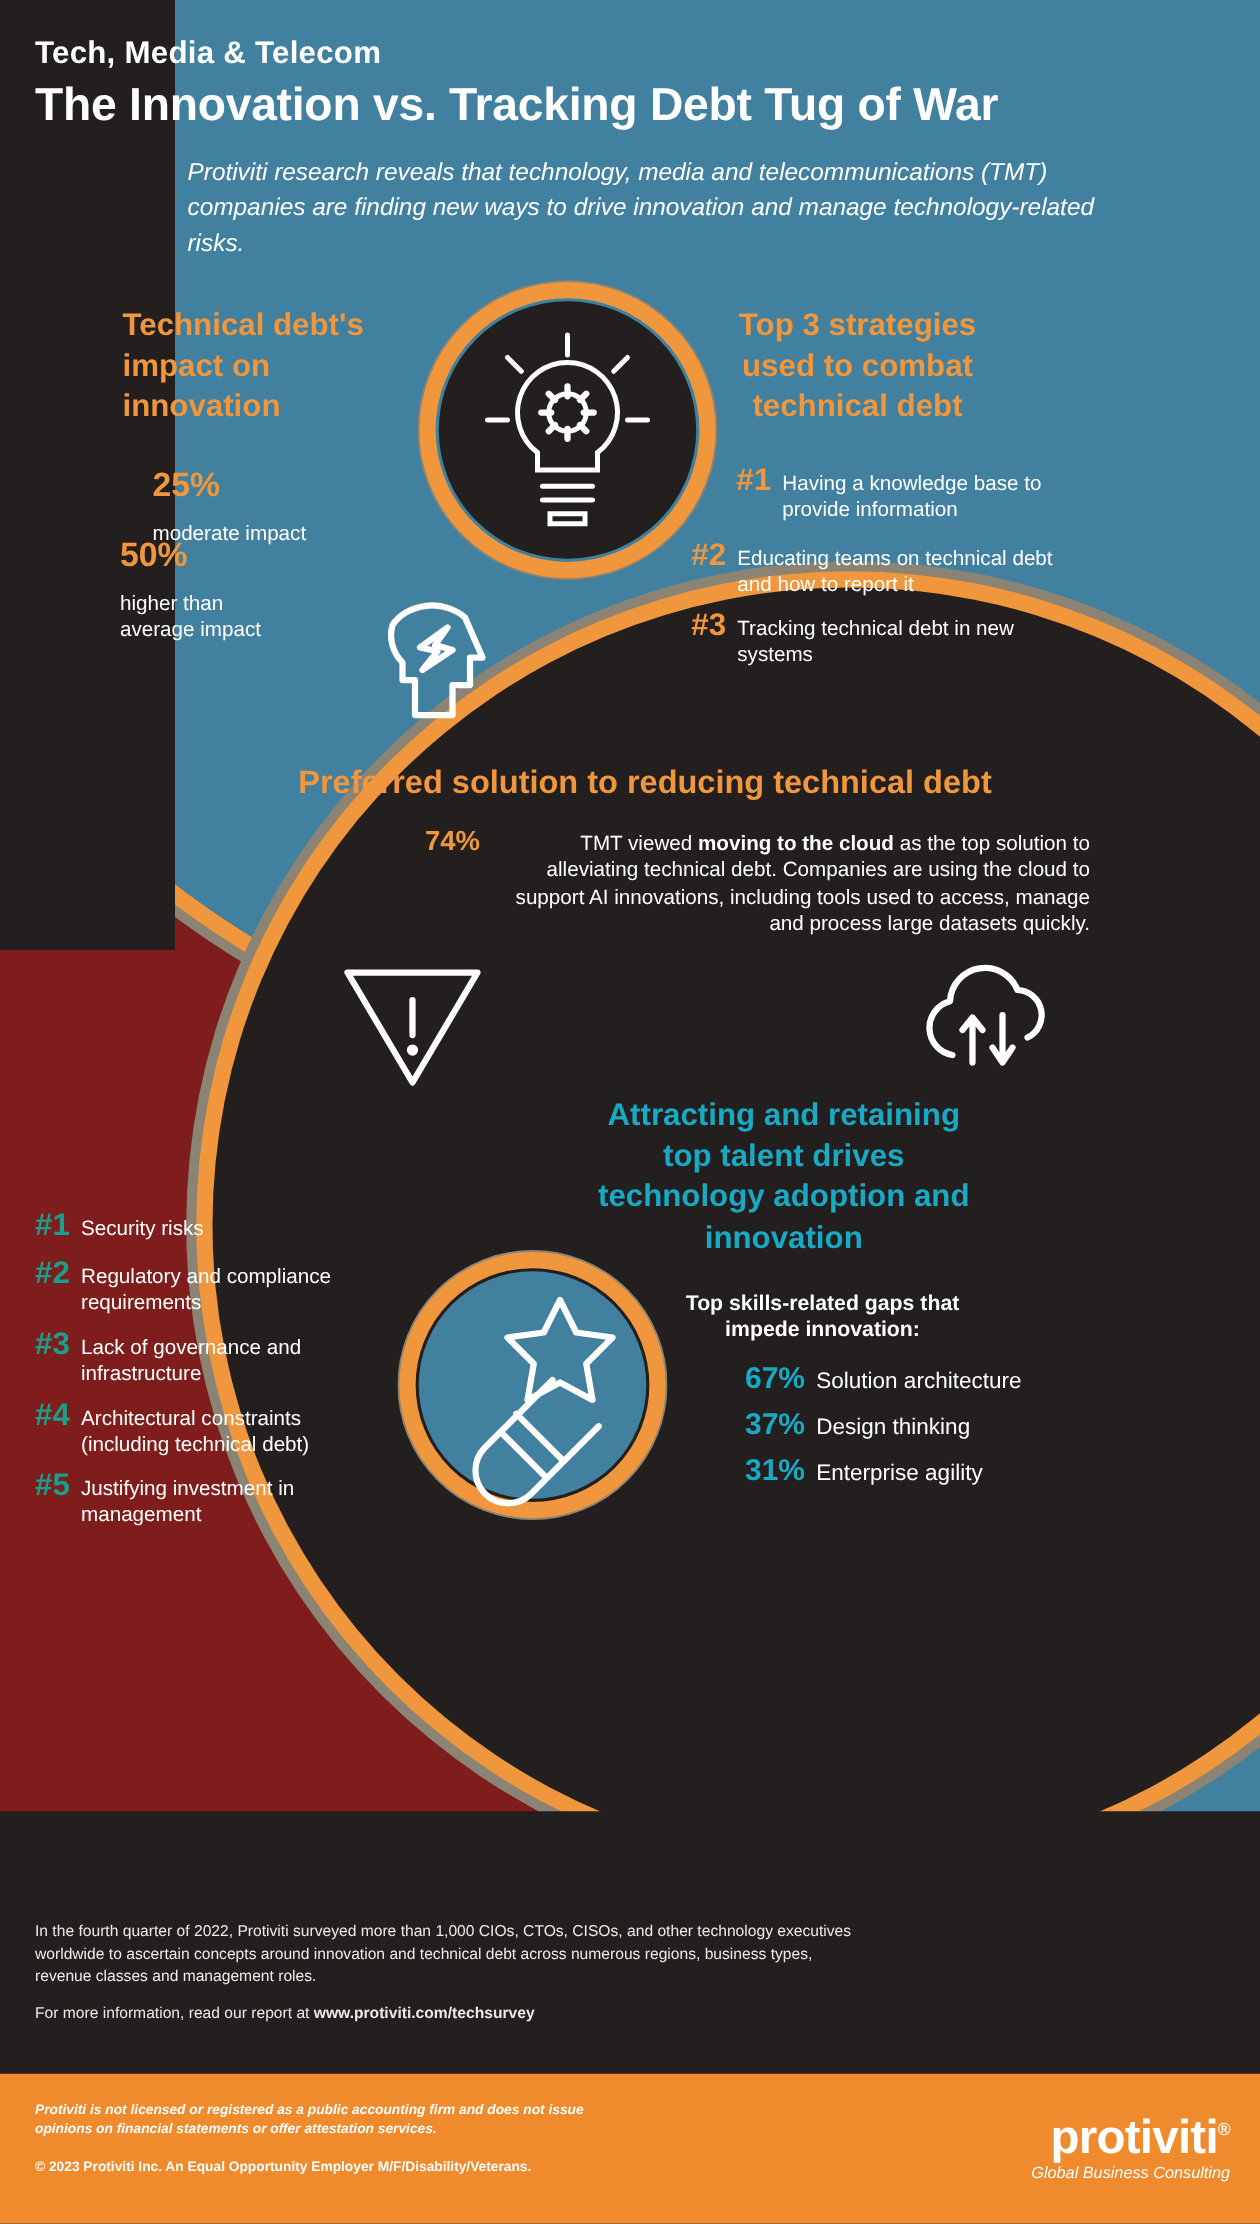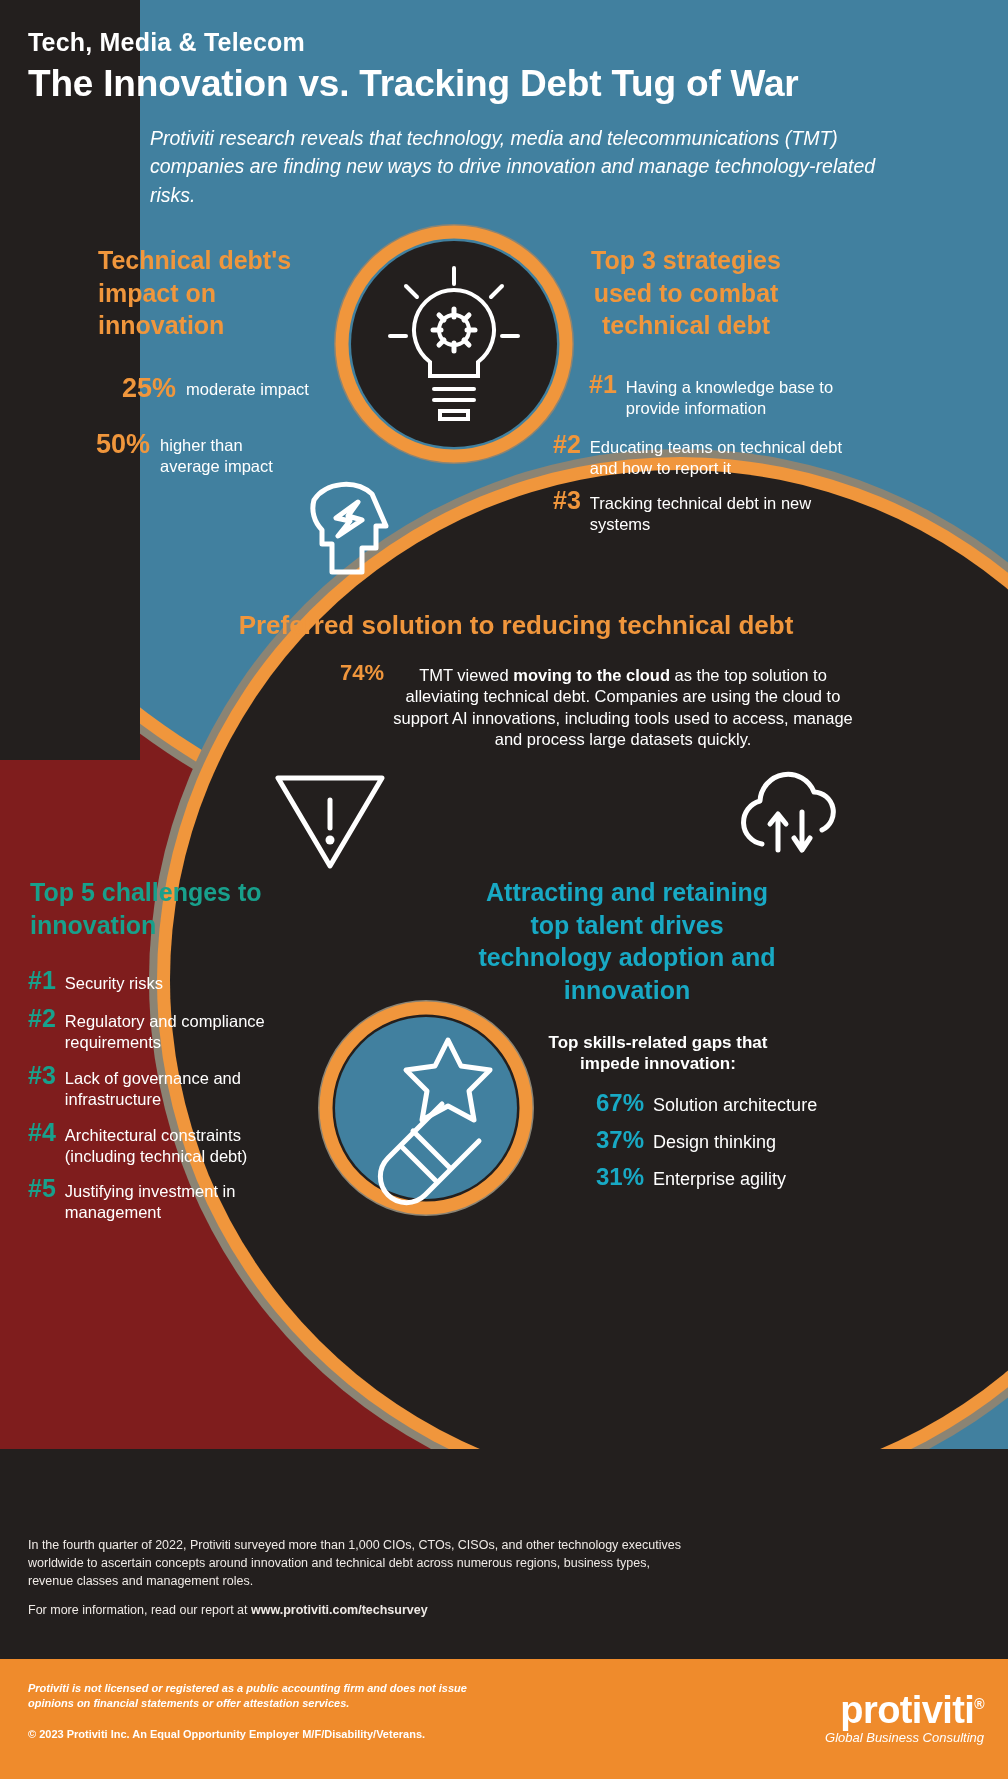--- a/index.html
+++ b/index.html
@@ -44,21 +44,21 @@
   }
   .deck{
     color:#ffffff;font-size:19.5px;font-style:italic;line-height:1.45;
   }
   
   .h-orange{color:#f0963c;font-size:25px;font-weight:bold;line-height:1.30;}
   .h-orange-wide{color:#f0963c;font-size:26px;font-weight:bold;}
   .h-teal{color:#18a08c;font-size:25px;font-weight:bold;line-height:1.30;}
   .h-cyan{color:#18a9c4;font-size:25px;font-weight:bold;line-height:1.30;}
   
-  .stat{display:flex;align-items:flex-start;gap:10px;}
+  .stat{display:flex;align-items:flex-start;gap:10px;flex-direction:column;}
   .stat .num{color:#f0963c;font-size:27px;font-weight:bold;line-height:1.05;}
   .stat .lbl{color:#ffffff;font-size:16.5px;line-height:1.25;padding-top:5px;}
   .rank{display:flex;align-items:flex-start;gap:9px;}
   .rank .n-o{color:#f0963c;font-size:25px;font-weight:bold;line-height:1.0;}
   .rank .n-t{color:#18a08c;font-size:25px;font-weight:bold;line-height:1.0;}
   .rank .txt{color:#ffffff;font-size:16.5px;line-height:1.25;padding-top:5px;}
   
   .big74{color:#f0963c;font-size:22px;font-weight:bold;}
   .para74{color:#ffffff;font-size:16.5px;line-height:1.3;text-align:right;width:466px;}
   .para74 b{font-weight:bold;}
@@ -176,21 +176,21 @@
     </div>
     <div class="blk rank" style="left:553px;top:488px;width:360px;">
       <div class="n-o">#3</div>
       <div class="txt" style="width:250px;">Tracking technical debt in new systems</div>
     </div>
 
     <div class="blk h-orange-wide" style="left:236px;top:610px;width:560px;text-align:center;">Preferred solution to reducing technical debt</div>
 
     <div class="blk big74" style="left:340px;top:660px;">74%</div>
 
-    <div class="blk para74" style="left:390px;top:665px;text-align:center;">
+    <div class="blk para74" style="left:406px;top:665px;">
       <span>TMT viewed </span><b>moving to the cloud</b><span> as the top solution to alleviating technical debt. Companies are using the cloud to support AI innovations, including tools used to access, manage and process large datasets quickly.</span>
     </div>
 
     <div class="icon" style="left:272px;top:772px;">
       <svg width="116" height="100" viewBox="0 0 116 100">
         <g stroke="#ffffff" stroke-width="5" fill="none" stroke-linejoin="round" stroke-linecap="round">
           <path d="M6 6 L110 6 L58 94 Z"></path>
           <line x1="58" y1="28" x2="58" y2="56"></line>
           <circle cx="58" cy="68" r="4.5" fill="#ffffff" stroke="none"></circle>
         </g>
@@ -200,21 +200,20 @@
     <div class="icon" style="left:734px;top:768px;">
       <svg width="116" height="90" viewBox="0 0 116 90">
         <g stroke="#ffffff" stroke-width="5" fill="none" stroke-linejoin="round" stroke-linecap="round">
           <path d="M28 76 A22 22 0 0 1 26 33 A28 28 0 0 1 80 24 A20 20 0 0 1 88 62"></path>
           <path d="M44 82 L44 48 M36 56 L44 46 L52 56"></path>
           <path d="M68 44 L68 80 M60 70 L68 82 L76 70"></path>
         </g>
       </svg>
     </div>
 
-    <div class="blk h-teal" style="left:30px;top:876px;width:262px;">Top 5 challenges to innovation</div>
 
     <div class="blk rank" style="left:28px;top:968px;width:300px;">
       <div class="n-t">#1</div>
       <div class="txt">Security risks</div>
     </div>
     <div class="blk rank" style="left:28px;top:1006px;width:300px;">
       <div class="n-t">#2</div>
       <div class="txt" style="width:248px;">Regulatory and compliance requirements</div>
     </div>
     <div class="blk rank" style="left:28px;top:1063px;width:300px;">

